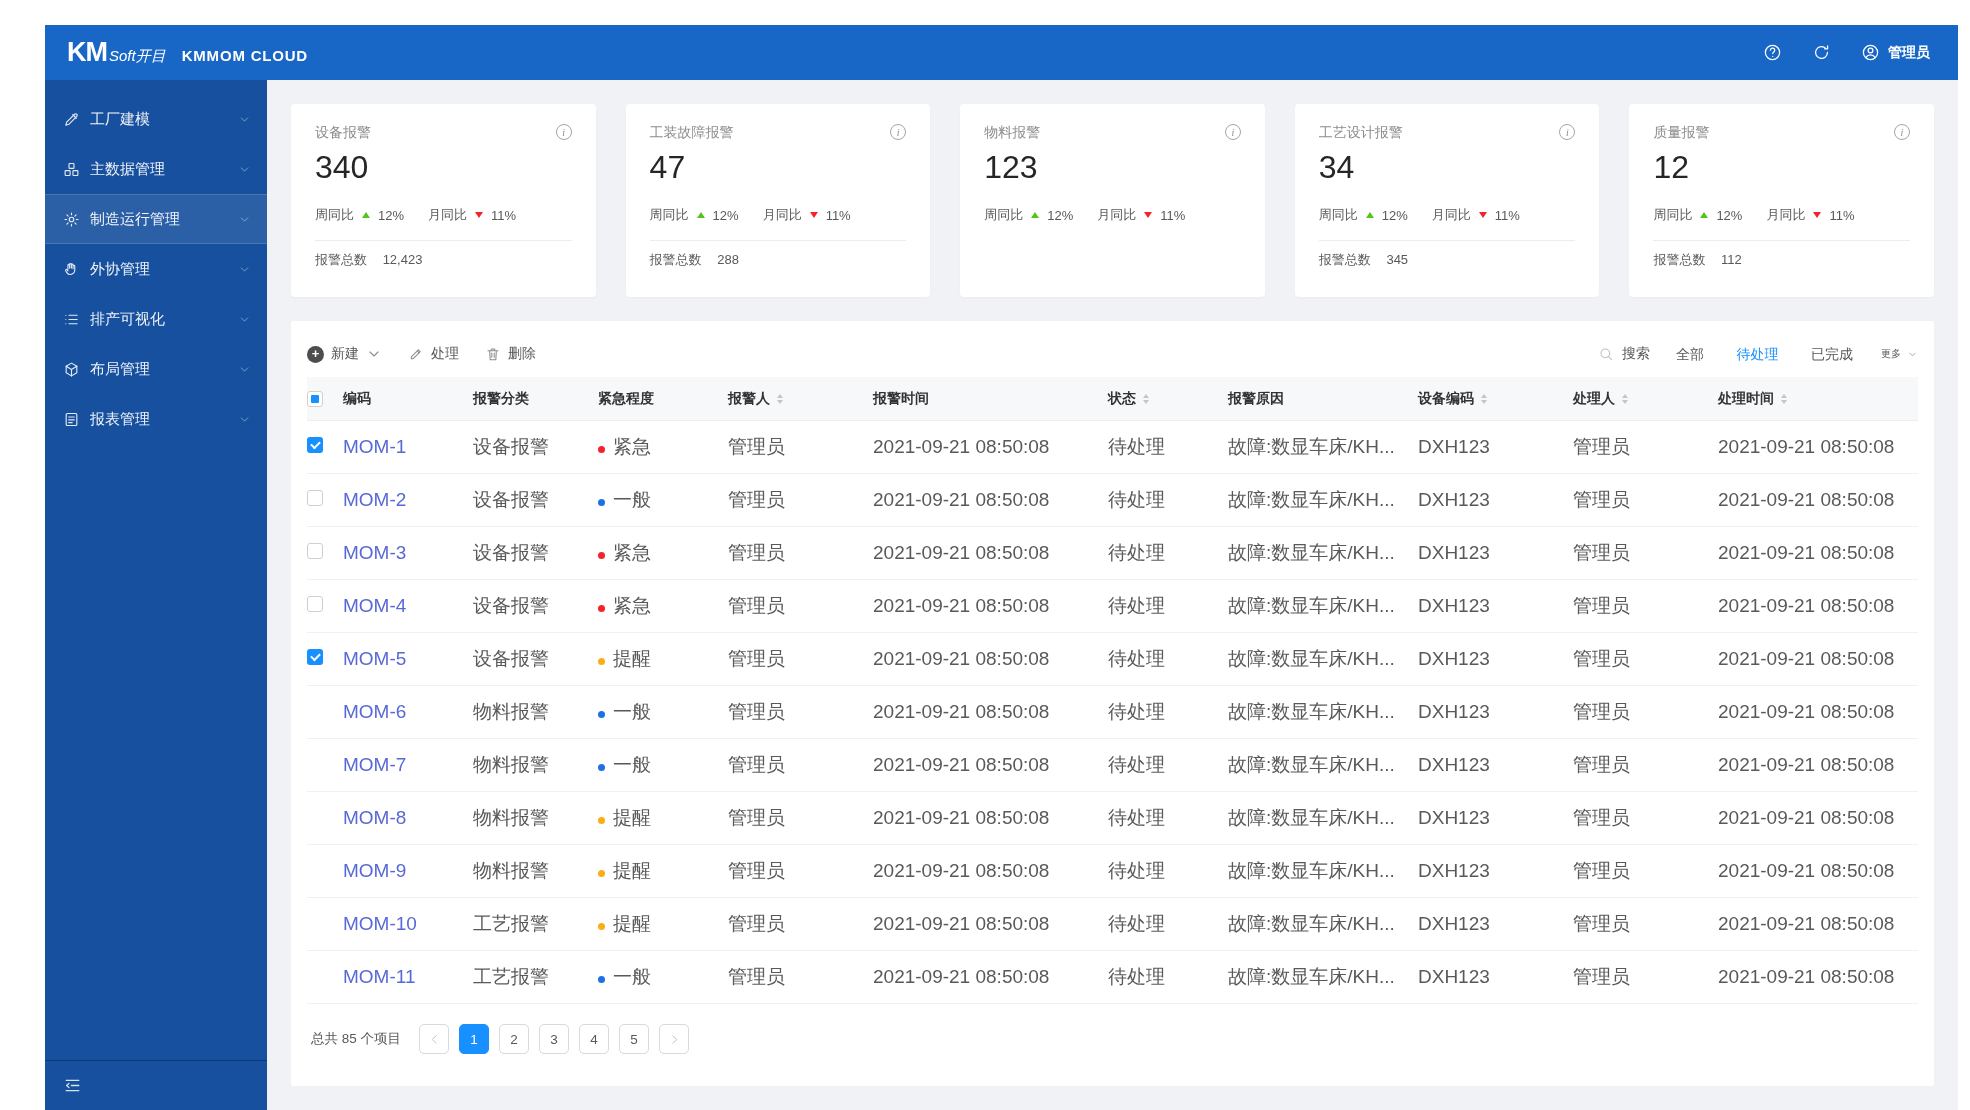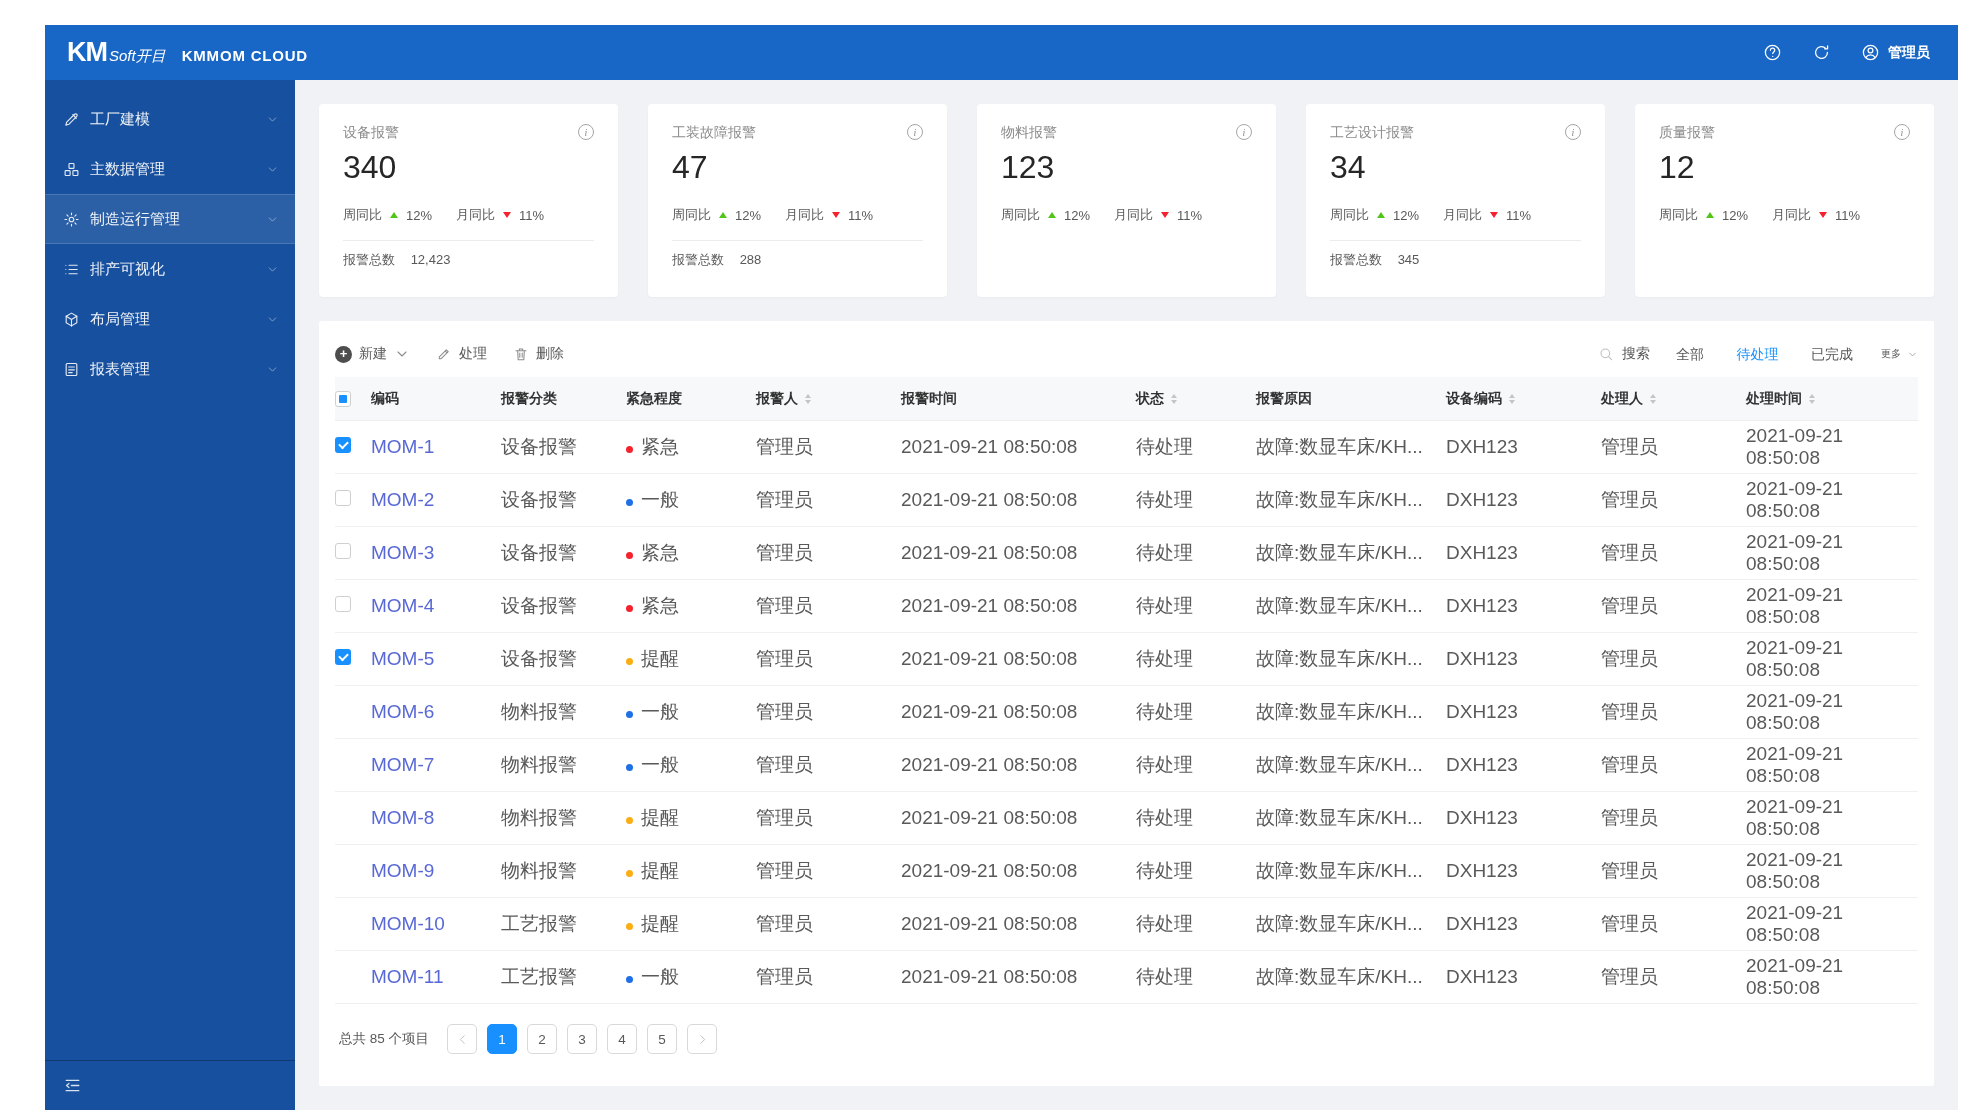--- a/index.html
+++ b/index.html
@@ -14,21 +14,21 @@
   .logo-soft { font-size:15px; font-style:italic; margin-left:2px; }
   .logo-prod { font-size:15px; font-weight:bold; letter-spacing:.8px; margin-left:16px; }
   .topbar-right { display:flex; align-items:center; gap:30px; color:#fff; }
   .topbar-right svg { width:19px; height:19px; display:block; }
   .top-user { display:flex; align-items:center; gap:8px; font-size:14px; font-weight:bold; }
 
   
   .body { flex:1; display:flex; min-height:0; }
 
   
-  .sidebar { width:250px; background:var(--sidebar); color:rgba(255,255,255,.93); display:flex; flex-direction:column; flex:0 0 auto; }
+  .sidebar { width:222px; background:var(--sidebar); color:rgba(255,255,255,.93); display:flex; flex-direction:column; flex:0 0 auto; }
   .menu { flex:1; padding-top:14px; }
   .menu-item { height:50px; display:flex; align-items:center; padding:0 16px 0 18px; font-size:15px; cursor:pointer; }
   .menu-item[data-active="true"] { background:rgba(255,255,255,.09); border-top:1px solid rgba(255,255,255,.15); border-bottom:1px solid rgba(255,255,255,.15); }
   .menu-item svg.mi { width:17px; height:17px; margin-right:10px; flex:0 0 auto; opacity:.95; }
   .menu-item .chev { margin-left:auto; width:13px; height:13px; opacity:.55; }
   .sidebar-foot { height:50px; border-top:1px solid rgba(0,0,0,.28); display:flex; align-items:center; padding-left:18px; }
   .sidebar-foot svg { width:19px; height:19px; opacity:.9; }
 
   
   .main { flex:1; background:#f0f2f5; padding:24px; overflow:hidden; display:flex; flex-direction:column; }
@@ -211,20 +211,29 @@
   <div class="menu-item" data-active="true">
     <svg class="sym mi">
               <use href="#i-gear"></use>
             </svg>
     <span>制造运行管理</span>
     <svg class="sym chev">
               <use href="#i-chev-down"></use>
             </svg>
   </div>
 
+  <div class="menu-item" data-active="false">
+    <svg class="sym mi">
+              <use href="#i-hand"></use>
+            </svg>
+    <span>外协管理</span>
+    <svg class="sym chev">
+              <use href="#i-chev-down"></use>
+            </svg>
+  </div>
 
   <div class="menu-item" data-active="false">
     <svg class="sym mi">
               <use href="#i-list"></use>
             </svg>
     <span>排产可视化</span>
     <svg class="sym chev">
               <use href="#i-chev-down"></use>
             </svg>
   </div>
@@ -346,20 +355,24 @@
     </div>
     <div class="card-value">12</div>
     <div class="card-trends">
       <span>周同比</span>
       <span class="tri up"></span>
       <span>12%</span>
       <span class="gap"></span>
       <span>月同比</span>
       <span class="tri down"></span>
       <span>11%</span>
+    </div>
+    <div class="card-foot">
+      <span>报警总数</span>
+      <b>112</b>
     </div>
   </div>
 </div>
 
       <div class="panel">
 
         <div class="toolbar">
           <div class="tb-left">
             <span class="tb-btn">
               <span class="plus-circle">+</span>

